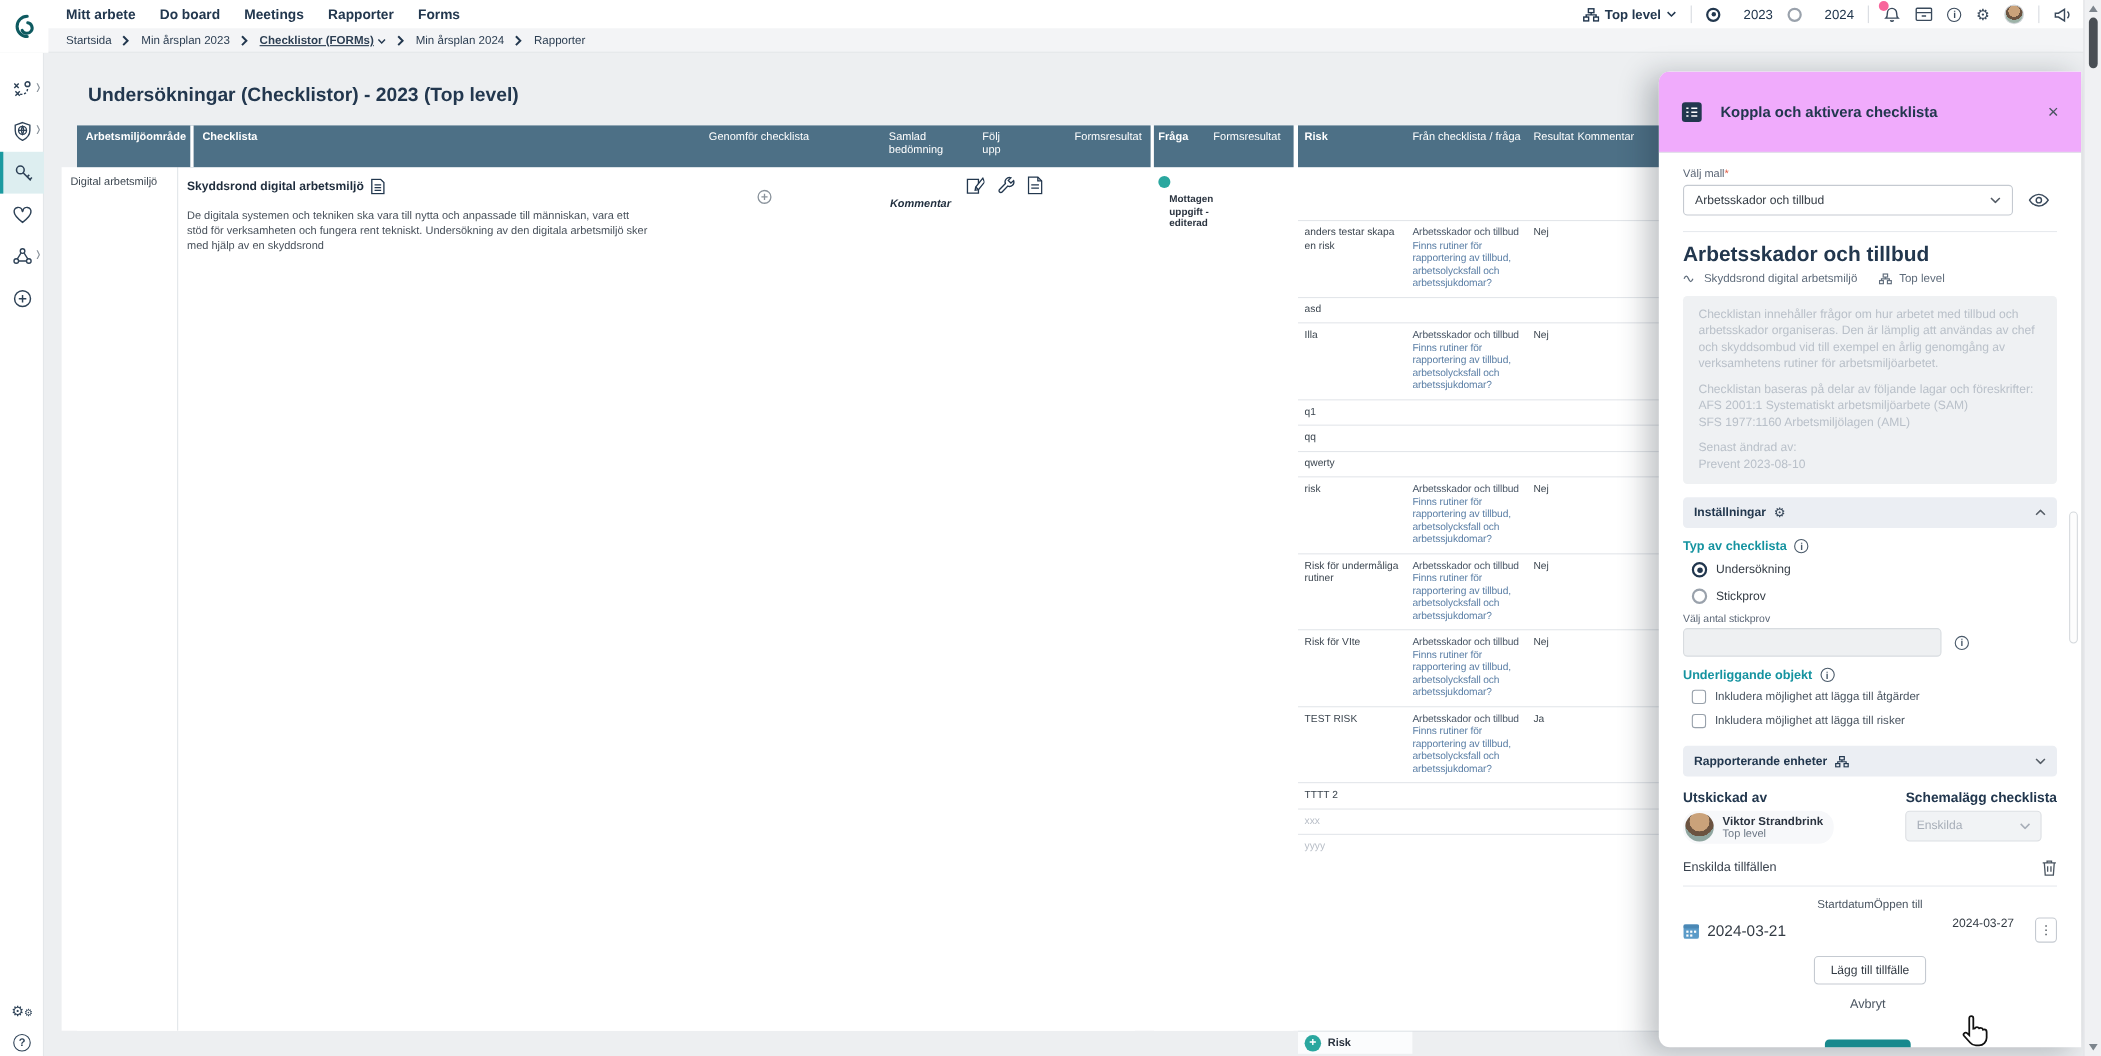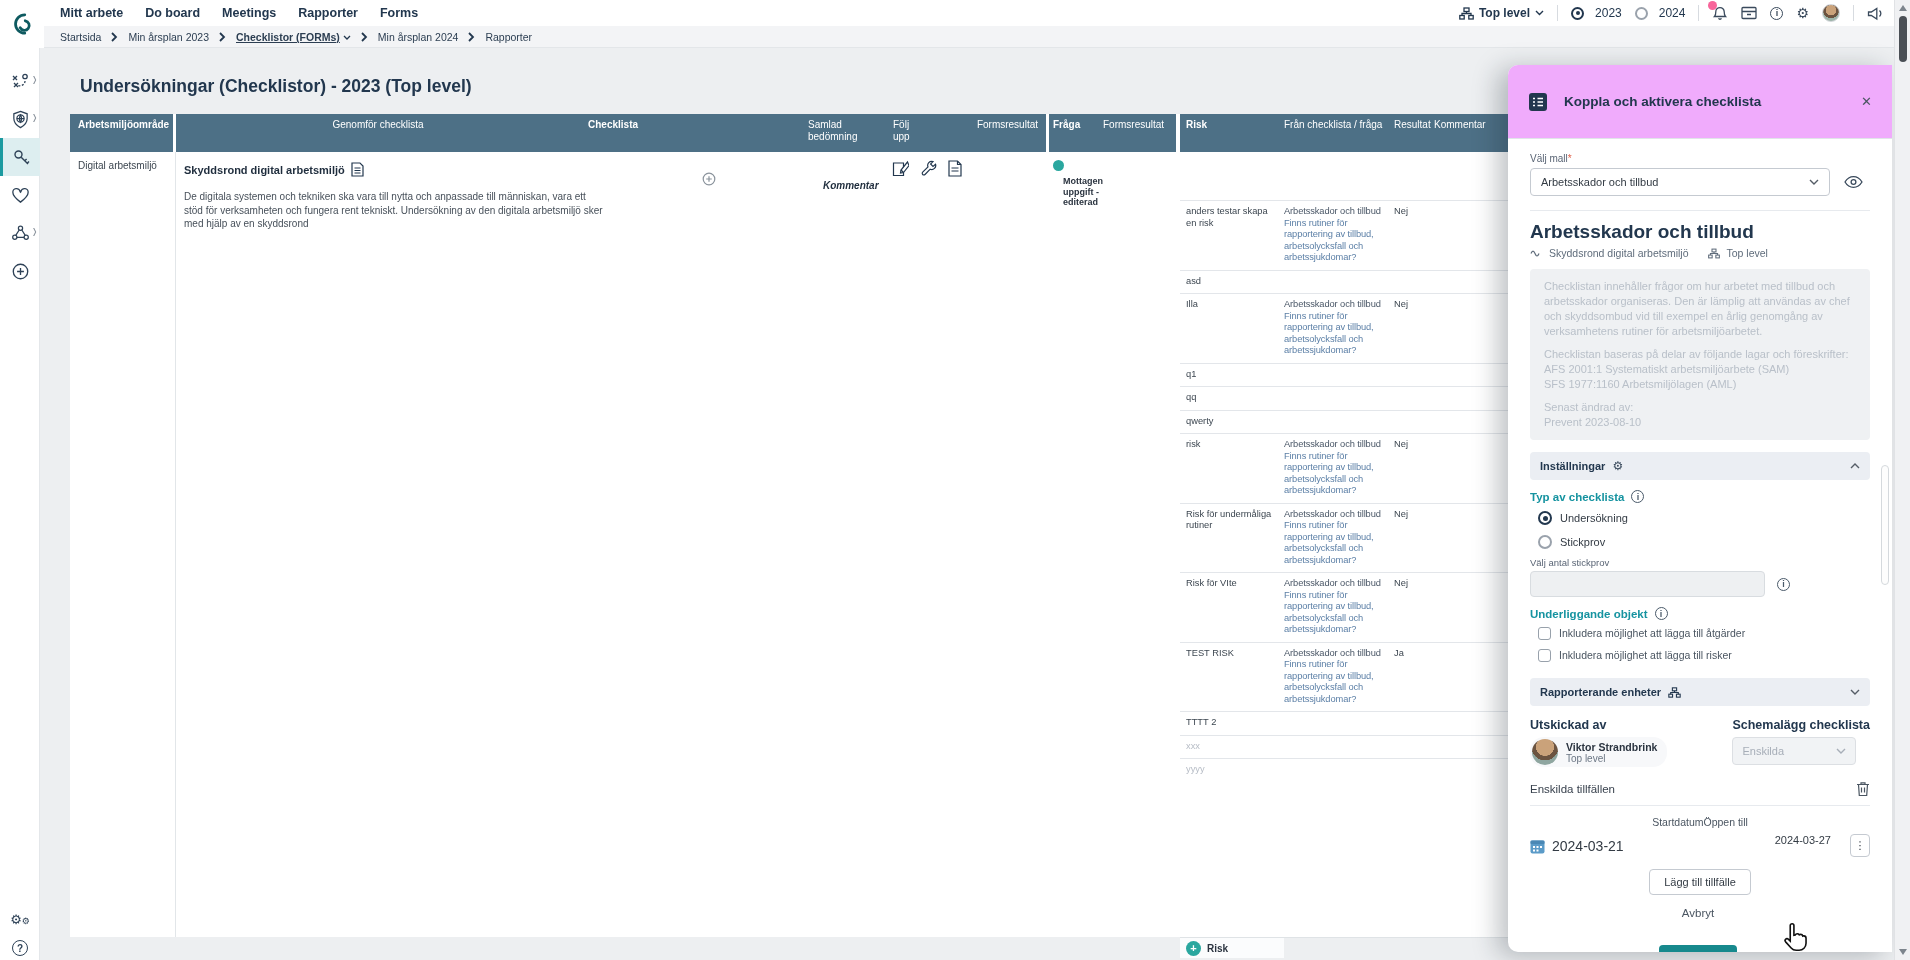--- a/index.html
+++ b/index.html
@@ -7,21 +7,21 @@
 
   
   .topbar { position:absolute; left:0; top:0; width:1910px; height:26px; background:#fff; z-index:30; }
   .crumbbar { position:absolute; left:0; top:26px; width:1910px; height:22px; background:#f3f4f6; border-bottom:1px solid #e3e6e9; z-index:30; }
   .logo { position:absolute; left:0; top:0; width:44px; height:48px; background:#fff; z-index:35; display:flex; align-items:center; justify-content:center; }
   .menu { position:absolute; left:60px; top:0; height:26px; display:flex; align-items:center; gap:22px; }
   .menu-item { font-size:12.5px; font-weight:700; color:#22374e; cursor:pointer; }
   .top-right { position:absolute; right:26px; top:0; height:26px; display:flex; align-items:center; gap:13px; }
   .tr-sep { width:1px; height:16px; background:#d7dbe0; }
   .orgsel { display:flex; align-items:center; gap:5px; font-size:12px; font-weight:700; color:#22374e; }
-  .yearopt { display:flex; align-items:center; gap:11px; font-size:12px; color:#22374e; }
+  .yearopt { display:flex; align-items:center; gap:21px; font-size:12px; color:#22374e; }
   .radio { width:13px; height:13px; border-radius:50%; border:2px solid #9aa2ac; display:inline-block; position:relative; background:#fff; }
   .radio.sel { border-color:#22374e; }
   .radio.sel::after { content:""; position:absolute; left:2.5px; top:2.5px; width:4px; height:4px; border-radius:50%; background:#22374e; }
   .bell-wrap { position:relative; }
   .notif-dot { position:absolute; left:-4px; top:-4px; width:9px; height:9px; border-radius:50%; background:#f8659b; }
   .avatar { width:18px; height:18px; border-radius:50%; background:radial-gradient(circle at 50% 32%, #caa27a 0 38%, #6b5340 39% 58%, #9db3a8 59%); border:1px solid #d0d4d8; }
   .gear-txt { font-size:14px; color:#3a4a5c; line-height:1; }
   .info-circ { width:13px; height:13px; border-radius:50%; border:1.3px solid #3a4a5c; color:#3a4a5c; font-size:9px; display:inline-flex; align-items:center; justify-content:center; font-weight:700; }
 
   
@@ -48,21 +48,21 @@
   .g1h { left:70px; width:976px; grid-template-columns:106px 404px 220px 85px 40px 121px; }
   .g2h { left:1049px; width:127px; grid-template-columns:54px 73px; }
   .g3h { left:1180px; width:329px; grid-template-columns:104px 110px 40px 75px; }
   .hb { font-weight:700; }
   .hpad { padding-left:8px; }
   .hcenter { text-align:center; }
   .hright { text-align:right; padding-right:8px; }
   .g1h .hc:first-child { border-right:3px solid #fff; }
 
   .tbody { position:absolute; top:152px; height:785px; background:#fff; z-index:3; }
-  .g1b { left:70px; width:976px; }
+  .g1b { left:56px; width:976px; }
   .g2b { left:1049px; width:127px; }
   .g3b { left:1180px; width:329px; }
 
   .area-cell { position:absolute; left:0; top:0; width:106px; height:100%; border-right:1px solid #e2e6e9; padding:8px 6px 0 8px; font-size:10px; color:#3c4650; }
   .chk-title-row { position:absolute; left:114px; top:10px; display:flex; align-items:center; gap:6px; }
   .chk-title { font-size:11px; font-weight:700; color:#1f2d3d; }
   .chk-desc { position:absolute; left:114px; top:38px; width:420px; font-size:10px; line-height:13.5px; color:#47505a; }
   .perform-plus { position:absolute; left:632px; top:20px; }
   .comment-label { position:absolute; left:753px; top:28px; font-size:10px; font-weight:700; font-style:italic; color:#1f2d3d; }
   .row-icons { position:absolute; left:822px; top:8px; display:flex; gap:11px; }
@@ -323,22 +323,22 @@
     <span class="helpq">?</span>
   </div>
 </div>
 
 <div class="page-title">Undersökningar (Checklistor) - 2023 (Top level)</div>
 
 <div class="tbl-underlay"></div>
 
 <div class="thead g1h">
   <div class="hc hb hpad">Arbetsmiljöområde</div>
+  <div class="hc hb hpad">Checklista</div>
   <div class="hc hcenter">Genomför checklista</div>
-  <div class="hc hb hpad">Checklista</div>
   <div class="hc hpad">Samlad bedömning</div>
   <div class="hc hpad">Följ upp</div>
   <div class="hc hright">Formsresultat</div>
 </div>
 
 <div class="thead g2h">
   <div class="hc hb" style="padding-left:4px">Fråga</div>
   <div class="hc">Formsresultat</div>
 </div>
 

